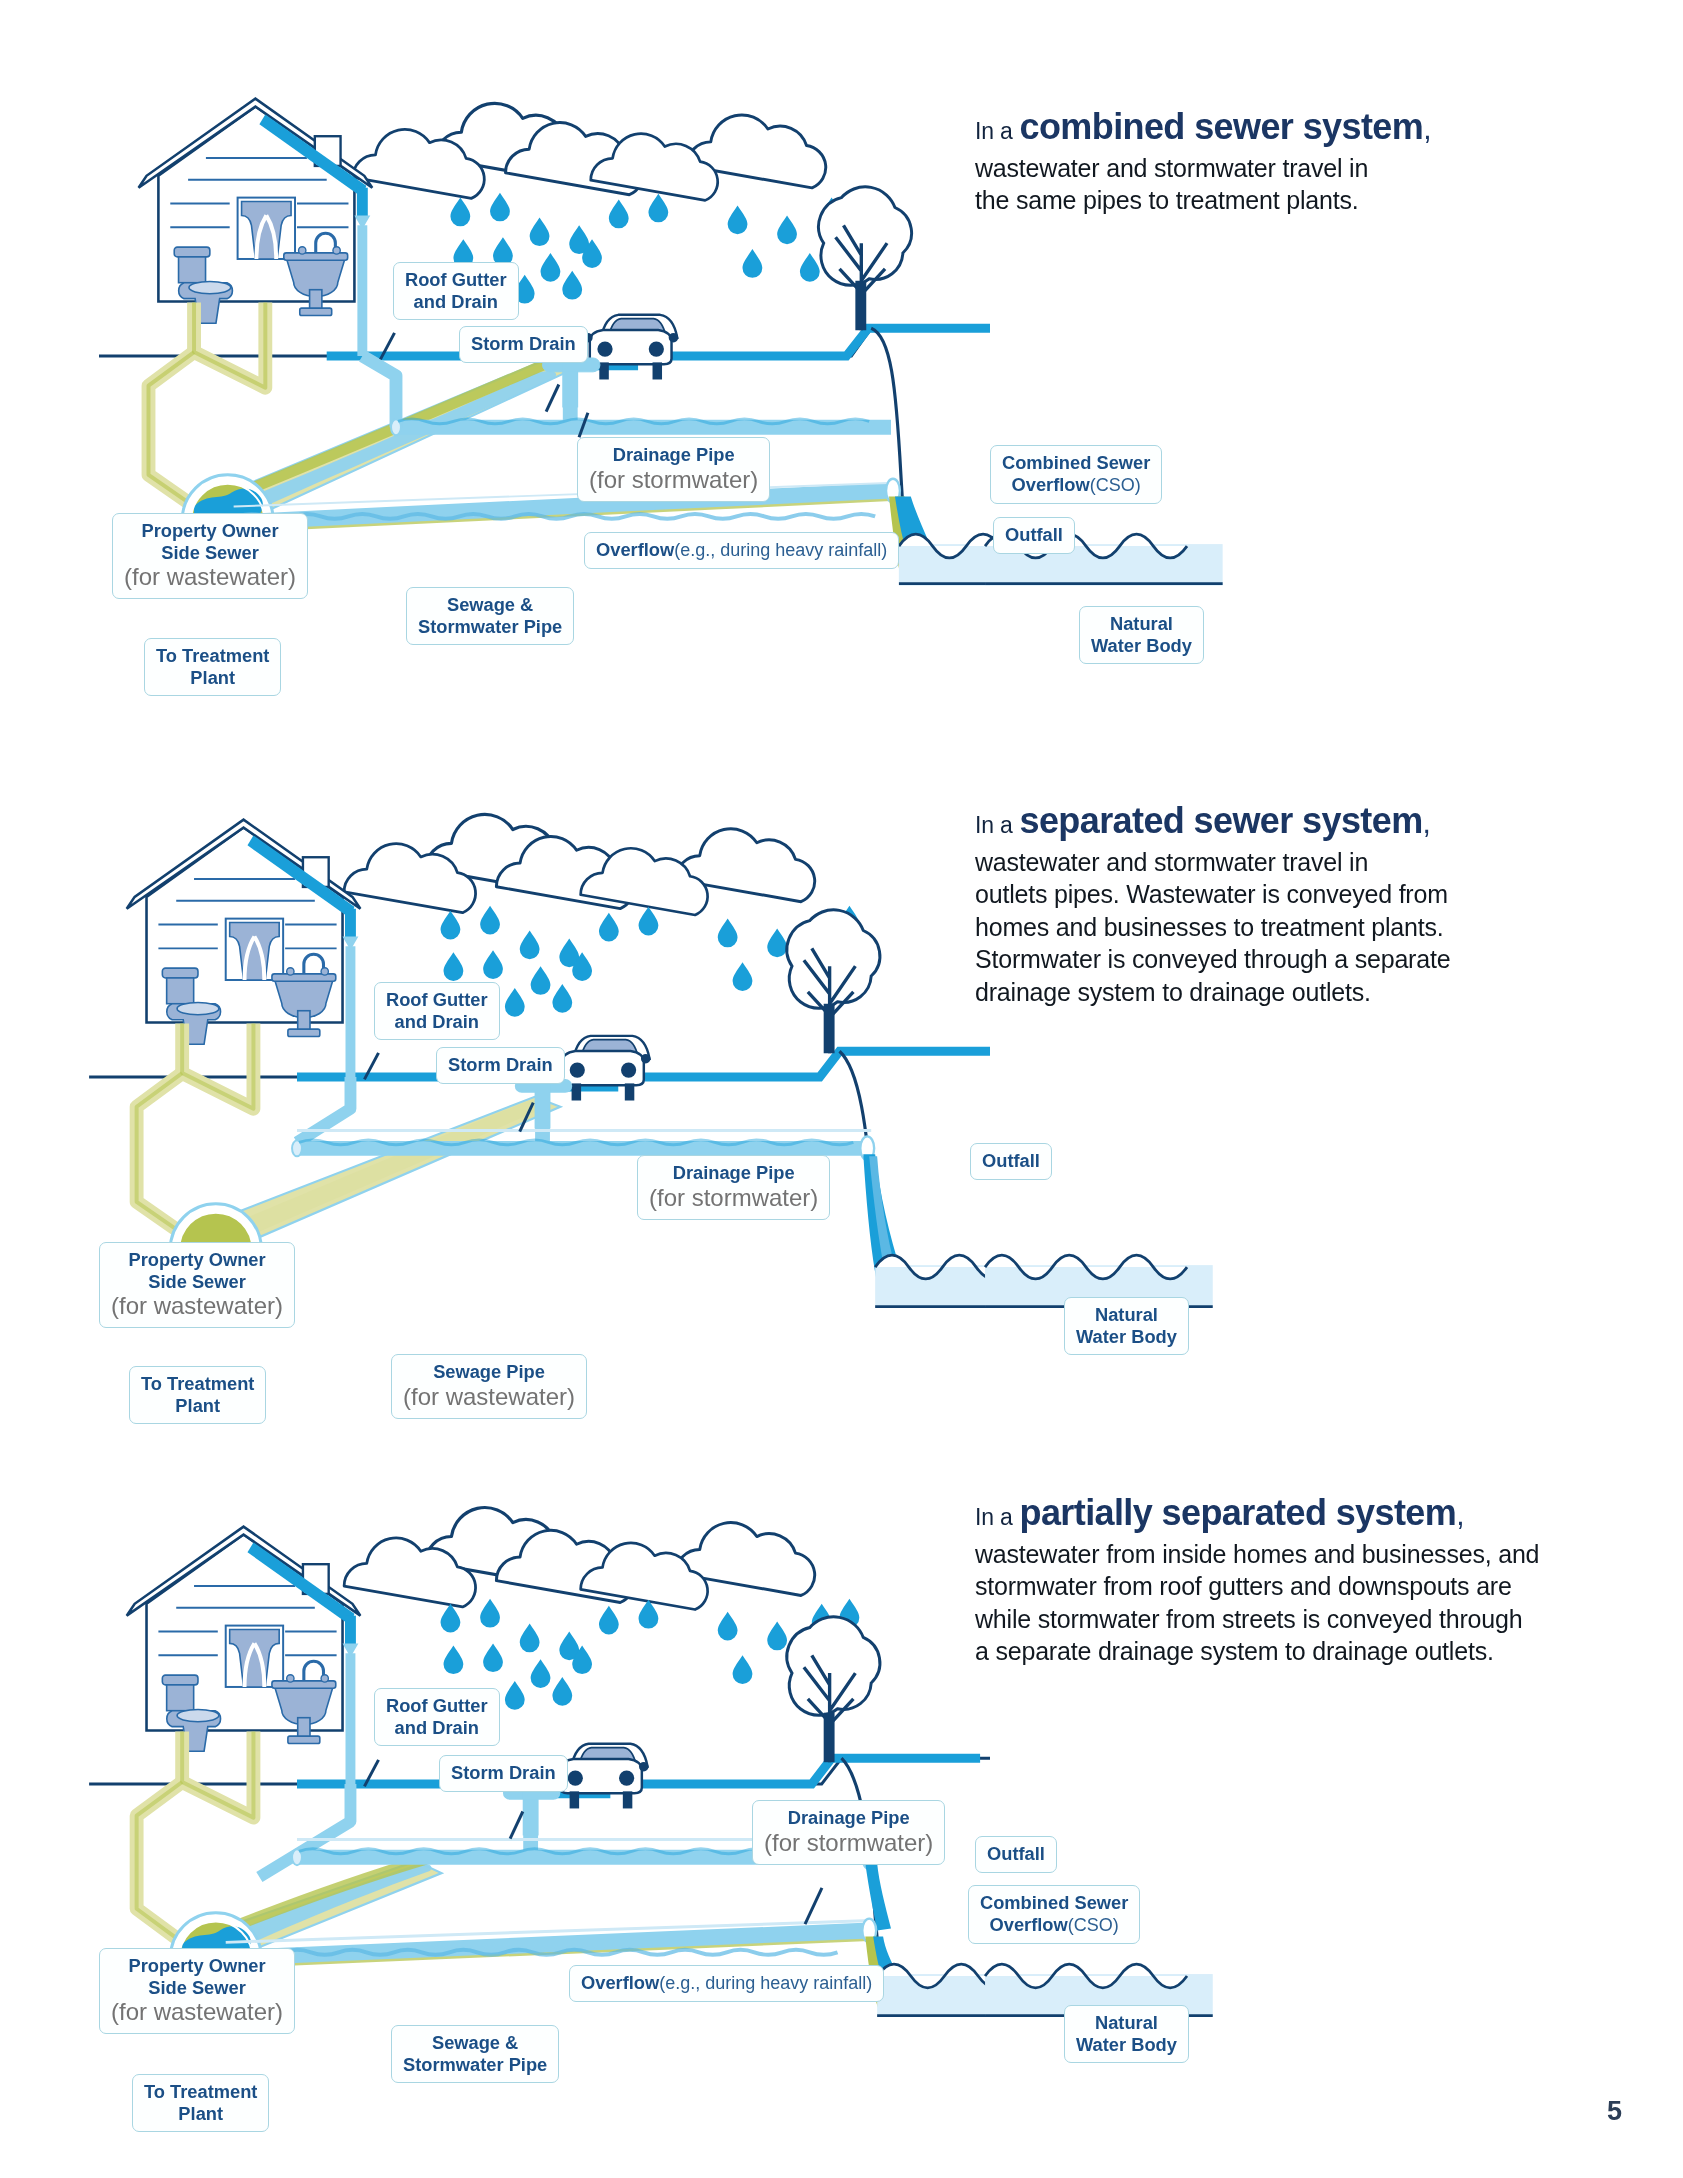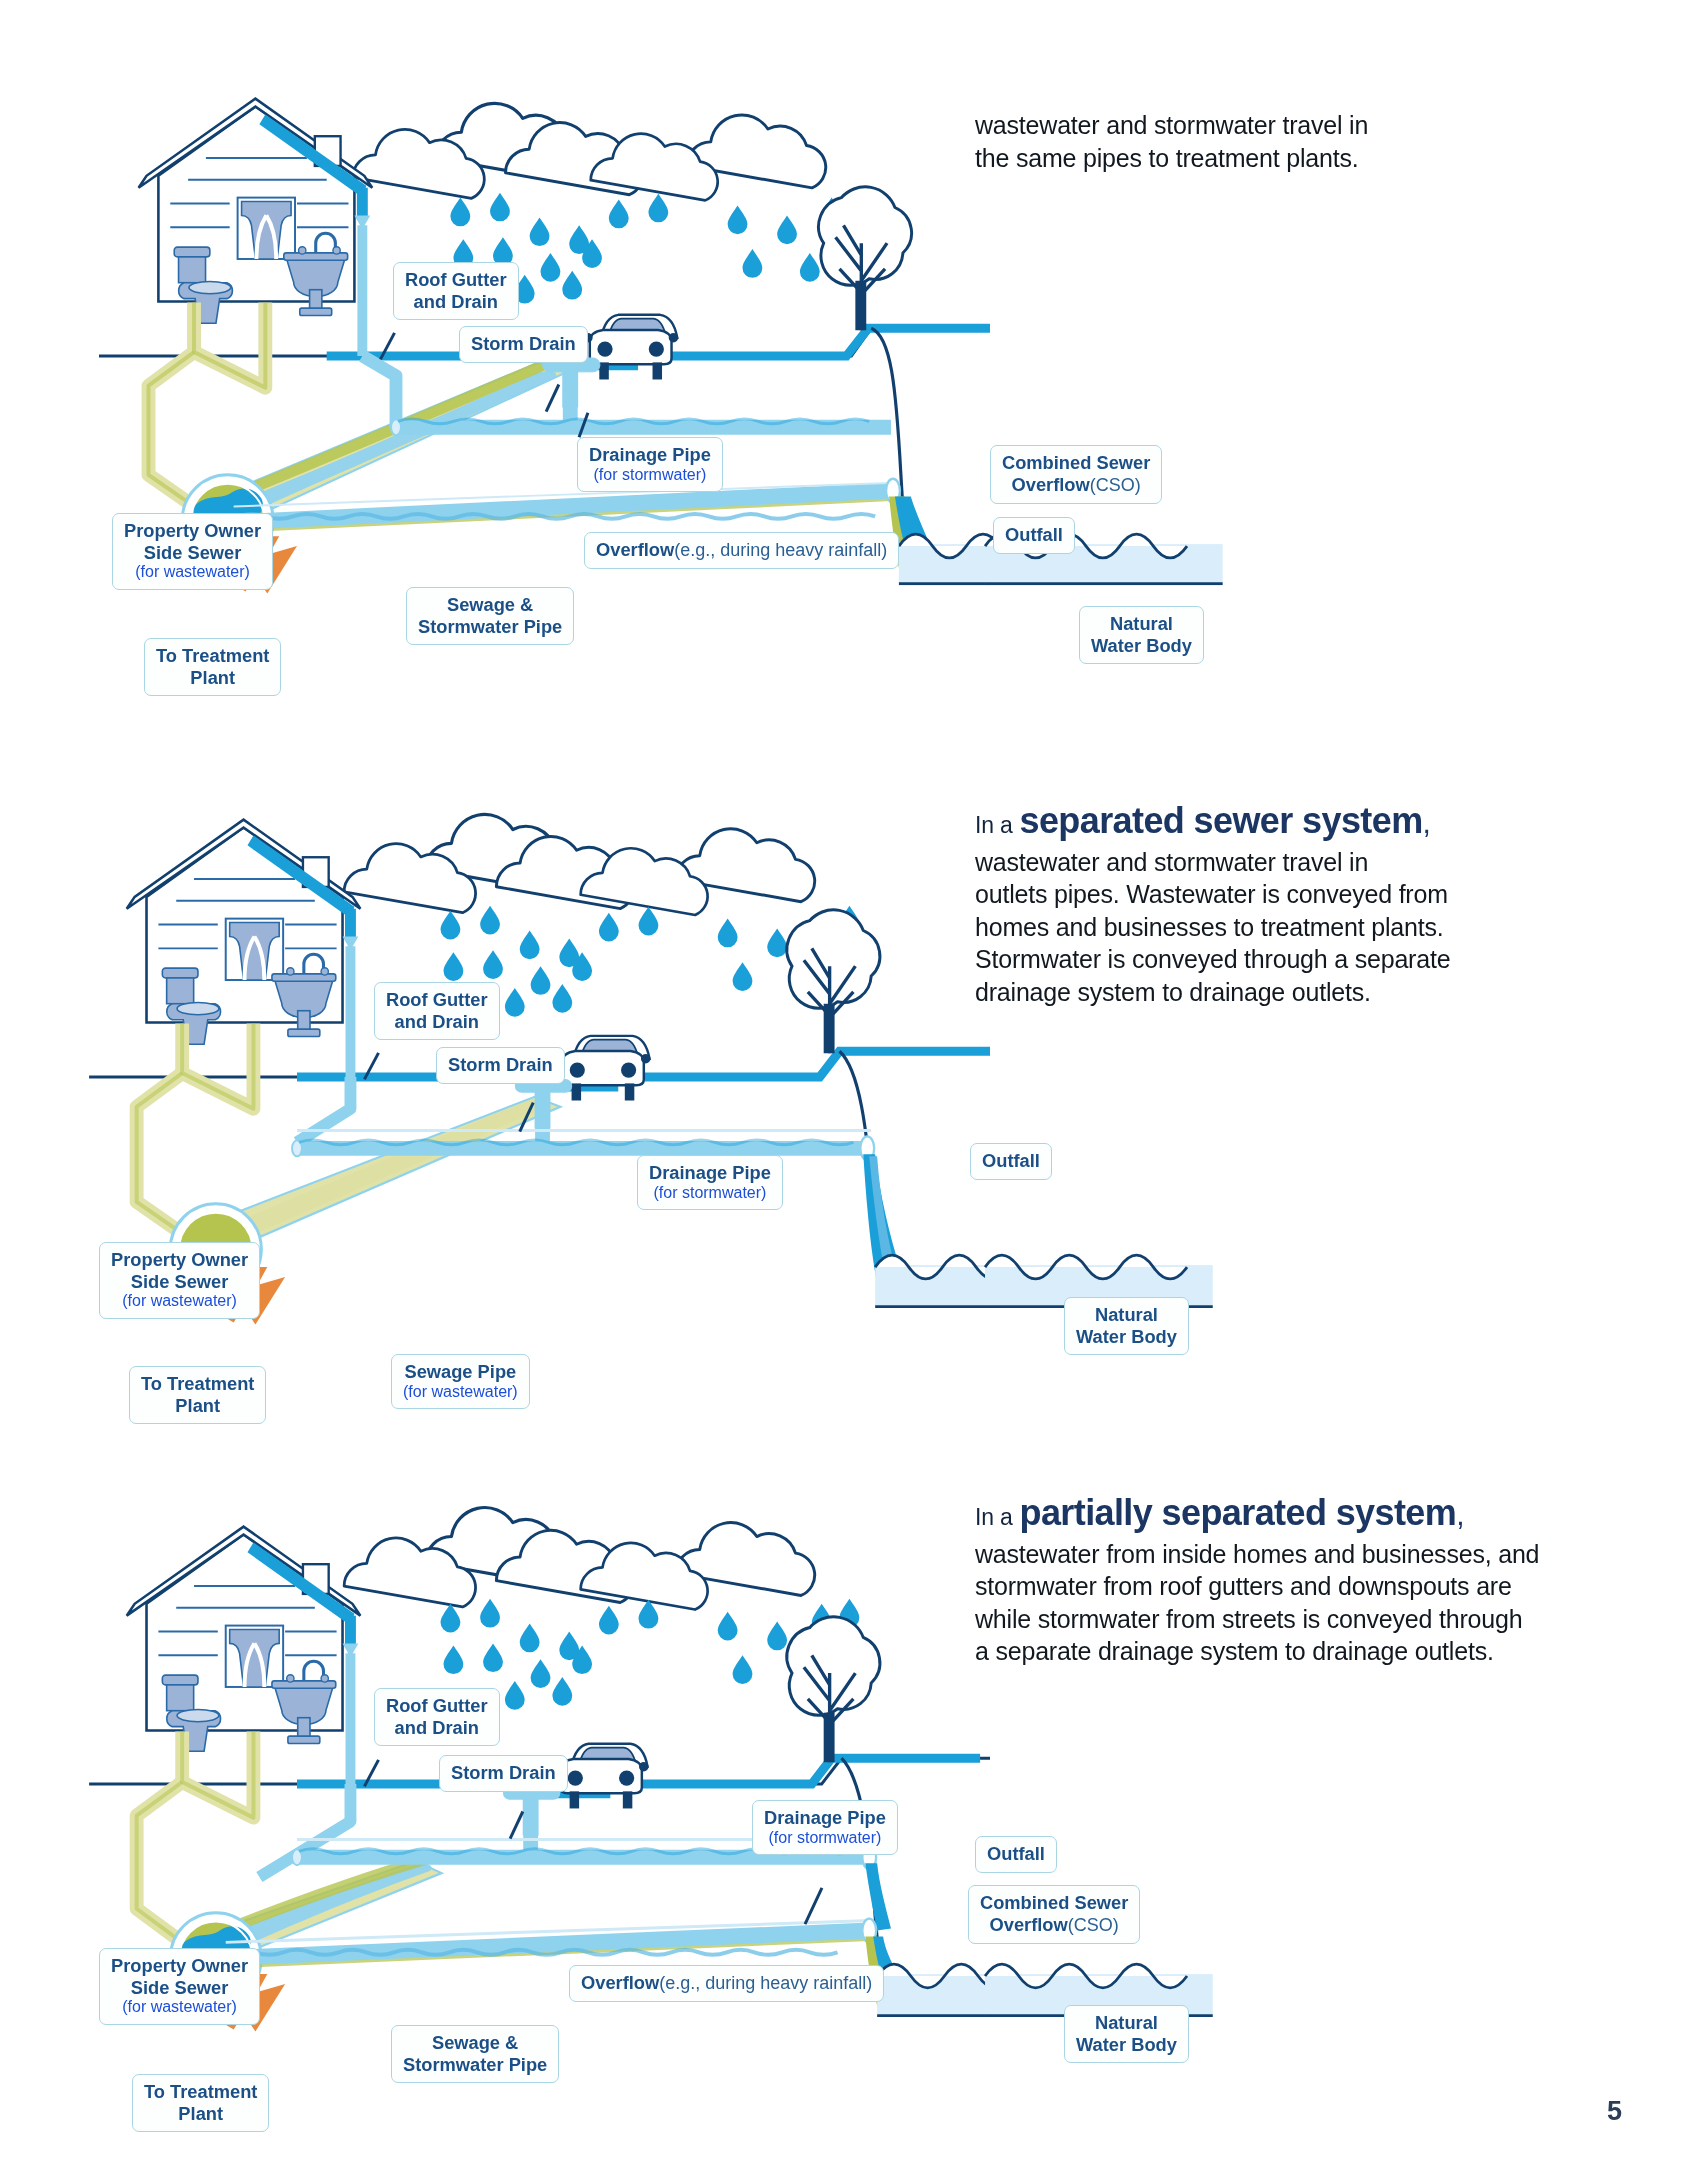--- a/index.html
+++ b/index.html
@@ -48,21 +48,21 @@
     border-radius:7px;
     padding:6px 11px 7px 11px;
     text-align:center;
     line-height:1.18;
     color:#1b4f86;
     font-size:18.3px;
     font-weight:bold;
     white-space:nowrap;
     z-index:30;
   }
-  .lbl .sub { font-weight:400; font-size:16px; color:#1d4ed8; display:block; }
+  .lbl .sub { font-weight:400; font-size:24px; color:#737373; display:block; }
   .lbl .subi { font-weight:400; font-size:18px; color:#2b5f92; }
 
   
   .leader { position:absolute; background:#12406e; z-index:25; }
 
   svg.art { position:absolute; left:0; top:0; overflow:visible; }
 
   .pagenum {
     position:absolute; right:61px; bottom:51px;
     font-size:27px; font-weight:bold; color:#2c3e57;
@@ -312,20 +312,24 @@
   <div class="lbl" style="left:993px; top:458px;">
     <span>Outfall</span>
   </div>
 
   <div class="lbl" style="left:1079px; top:547px;">
     <span>Natural</span><br>
     <span>Water Body</span>
   </div>
 
   <div class="headblock" id="head1">
+    <p class="headline">
+      <span class="ina">In a</span>
+      <span class="strong">combined sewer system</span><span class="comma">,</span>
+    </p>
     <div class="bodytext">
       <div>wastewater and stormwater travel in</div>
       <div>the same pipes to treatment plants.</div>
     </div>
   </div>
 </div>
 
 <div class="section" id="sec2">
 
   <svg class="art" width="990" height="693" viewBox="0 0 1000 700">

